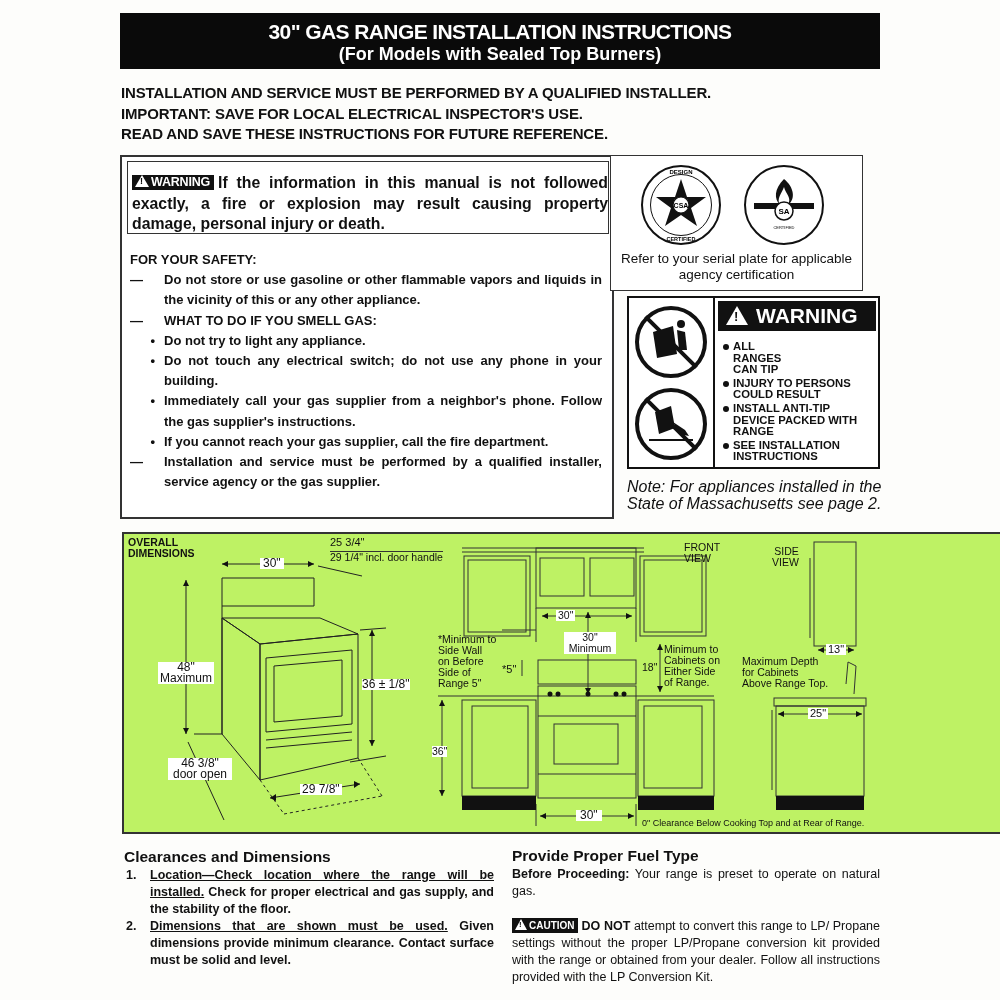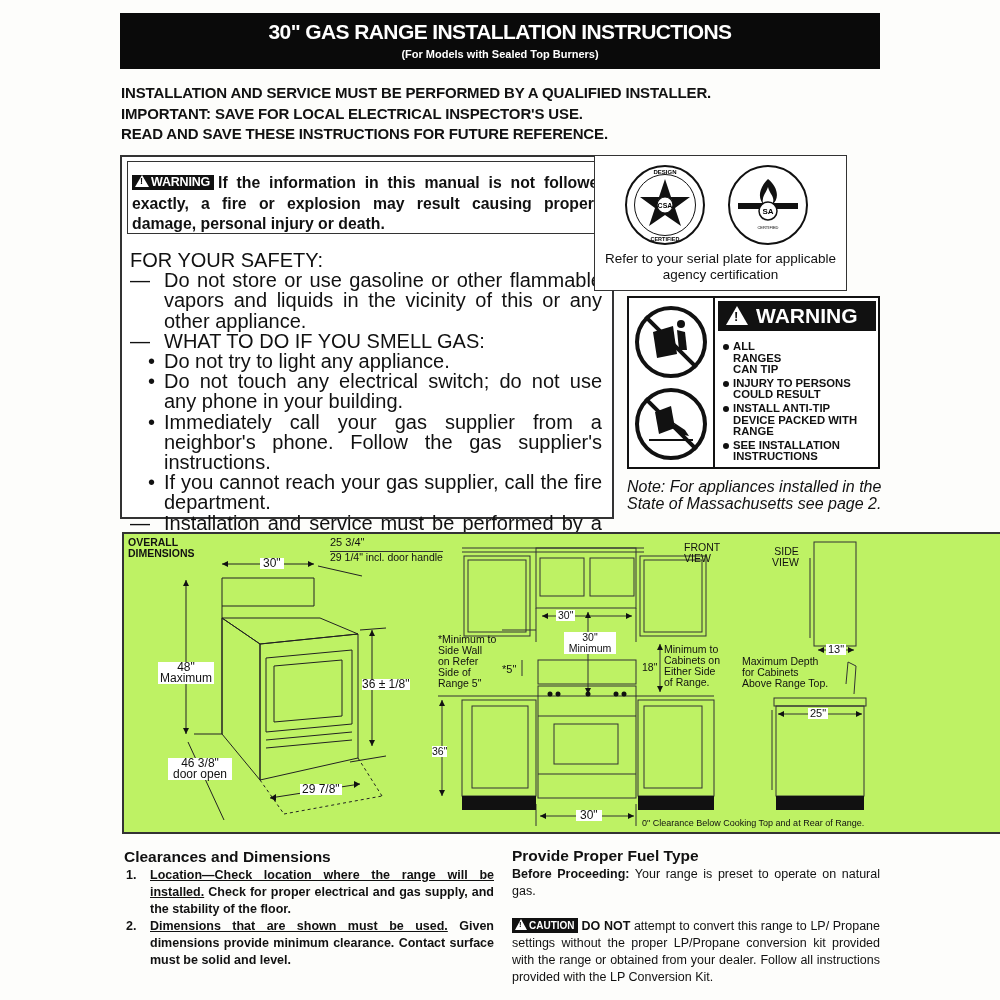--- a/index.html
+++ b/index.html
@@ -4,40 +4,40 @@
 <style>
   * { box-sizing: border-box; margin: 0; padding: 0; }
   html, body { width: 1000px; height: 1000px; background: #fdfdfb; overflow: hidden; }
   body { position: relative; font-family: "Liberation Sans", sans-serif; color: #111; }
 
   .abs { position: absolute; }
 
   
   .banner { left: 120px; top: 13px; width: 760px; height: 56px; background: #0a0a0a; color: #fff; text-align: center; }
   .banner .t1 { font-weight: bold; font-size: 21px; letter-spacing: -0.6px; margin-top: 7px; line-height: 24px; }
-  .banner .t2 { font-weight: bold; font-size: 11px; margin-top: 3px; line-height: 15px; }
+  .banner .t2 { font-weight: bold; font-size: 18px; margin-top: 3px; line-height: 15px; }
 
   .caps { left: 121px; top: 83px; width: 760px; font-weight: bold; font-size: 15px; line-height: 20.5px; letter-spacing: -0.15px; }
 
   
   .safety { left: 120px; top: 155px; width: 494px; height: 364px; border: 2px solid #333; background: #fff; }
   .warnbox { position: absolute; left: 5px; top: 4px; width: 482px; height: 73px; border: 1.5px solid #333; padding: 11px 0 0 4px; font-weight: bold; font-size: 15.8px; line-height: 20.5px; text-align: justify; }
   .tag { display: inline-block; background: #111; color: #fff; font-weight: bold; font-size: 12.5px; line-height: 15px; padding: 0 4px 0 3px; vertical-align: 2px; margin-right: 4px; letter-spacing: -0.2px; }
   .tag .tri { display: inline-block; width: 0; height: 0; border-left: 7px solid transparent; border-right: 7px solid transparent; border-bottom: 12px solid #fff; vertical-align: -1px; margin-right: 2px; position: relative; }
   .tag .tri::after { content: "!"; position: absolute; left: -2px; top: 1px; color: #111; font-size: 9px; line-height: 10px; font-weight: bold; }
-  .safety-body { position: absolute; left: 8px; top: 93px; width: 472px; font-weight: normal; font-size: 20px; line-height: 20.2px; }
+  .safety-body { position: absolute; left: 8px; top: 93px; width: 472px; font-weight: bold; font-size: 13px; line-height: 20.2px; }
   .sb-head { margin-bottom: 0; }
   .sb-row { display: flex; }
   .sb-row .mark { width: 34px; flex: none; }
   .sb-row .txt { flex: 1; text-align: justify; }
   .sb-row.bullet .mark { width: 34px; text-align: right; padding-right: 9px; }
   .sb-row.bullet .txt { flex: 1; }
 
   
-  .cert { left: 594px; top: 155px; width: 253px; height: 136px; border: 1.5px solid #333; background: #fff; }
+  .cert { left: 610px; top: 155px; width: 253px; height: 136px; border: 1.5px solid #333; background: #fff; }
   .cert .seal { position: absolute; top: 9px; width: 80px; height: 80px; border-radius: 50%; border: 2px solid #111; }
   .cert .seal .inner { position: absolute; left: 7px; top: 7px; width: 62px; height: 62px; border-radius: 50%; border: 1.5px solid #111; }
   .cert .cap { position: absolute; left: 0; top: 95px; width: 100%; text-align: center; font-size: 13.5px; line-height: 16px; }
 
   
   .tip { left: 627px; top: 296px; width: 253px; height: 173px; border: 2px solid #111; background: #fff; }
   .tip .divider { position: absolute; left: 84px; top: 0; width: 2px; height: 100%; background: #111; }
   .tip .hdr { position: absolute; left: 89px; top: 3px; width: 158px; height: 30px; background: #111; color: #fff; font-weight: bold; font-size: 21px; line-height: 30px; padding-left: 38px; }
   .tip .hdr .bigtri { position: absolute; left: 8px; top: 5px; width: 0; height: 0; border-left: 11px solid transparent; border-right: 11px solid transparent; border-bottom: 19px solid #fff; }
   .tip .hdr .bigtri::after { content: "!"; position: absolute; left: -3px; top: 4px; color: #111; font-size: 13px; line-height: 14px; font-weight: bold; }
@@ -316,21 +316,21 @@
     <div>VIEW</div>
   </div>
   <div class="dlabel" style="left:432px;top:76px;background:#fff;padding:0 2px;">30"</div>
   <div class="dlabel c" style="left:440px;top:98px;width:52px;background:#fff;">
     <div>30"</div>
     <div>Minimum</div>
   </div>
   <div class="dlabel" style="left:314px;top:100px;">
     <div>*Minimum to</div>
     <div>Side Wall</div>
-    <div>on Refer</div>
+    <div>on Before</div>
     <div>Side of</div>
     <div>Range 5"</div>
   </div>
   <div class="dlabel" style="left:378px;top:130px;font-size:11px;">*5"</div>
   <div class="dlabel" style="left:518px;top:128px;">18"</div>
   <div class="dlabel" style="left:540px;top:110px;">
     <div>Minimum to</div>
     <div>Cabinets on</div>
     <div>Either Side</div>
     <div>of Range.</div>

